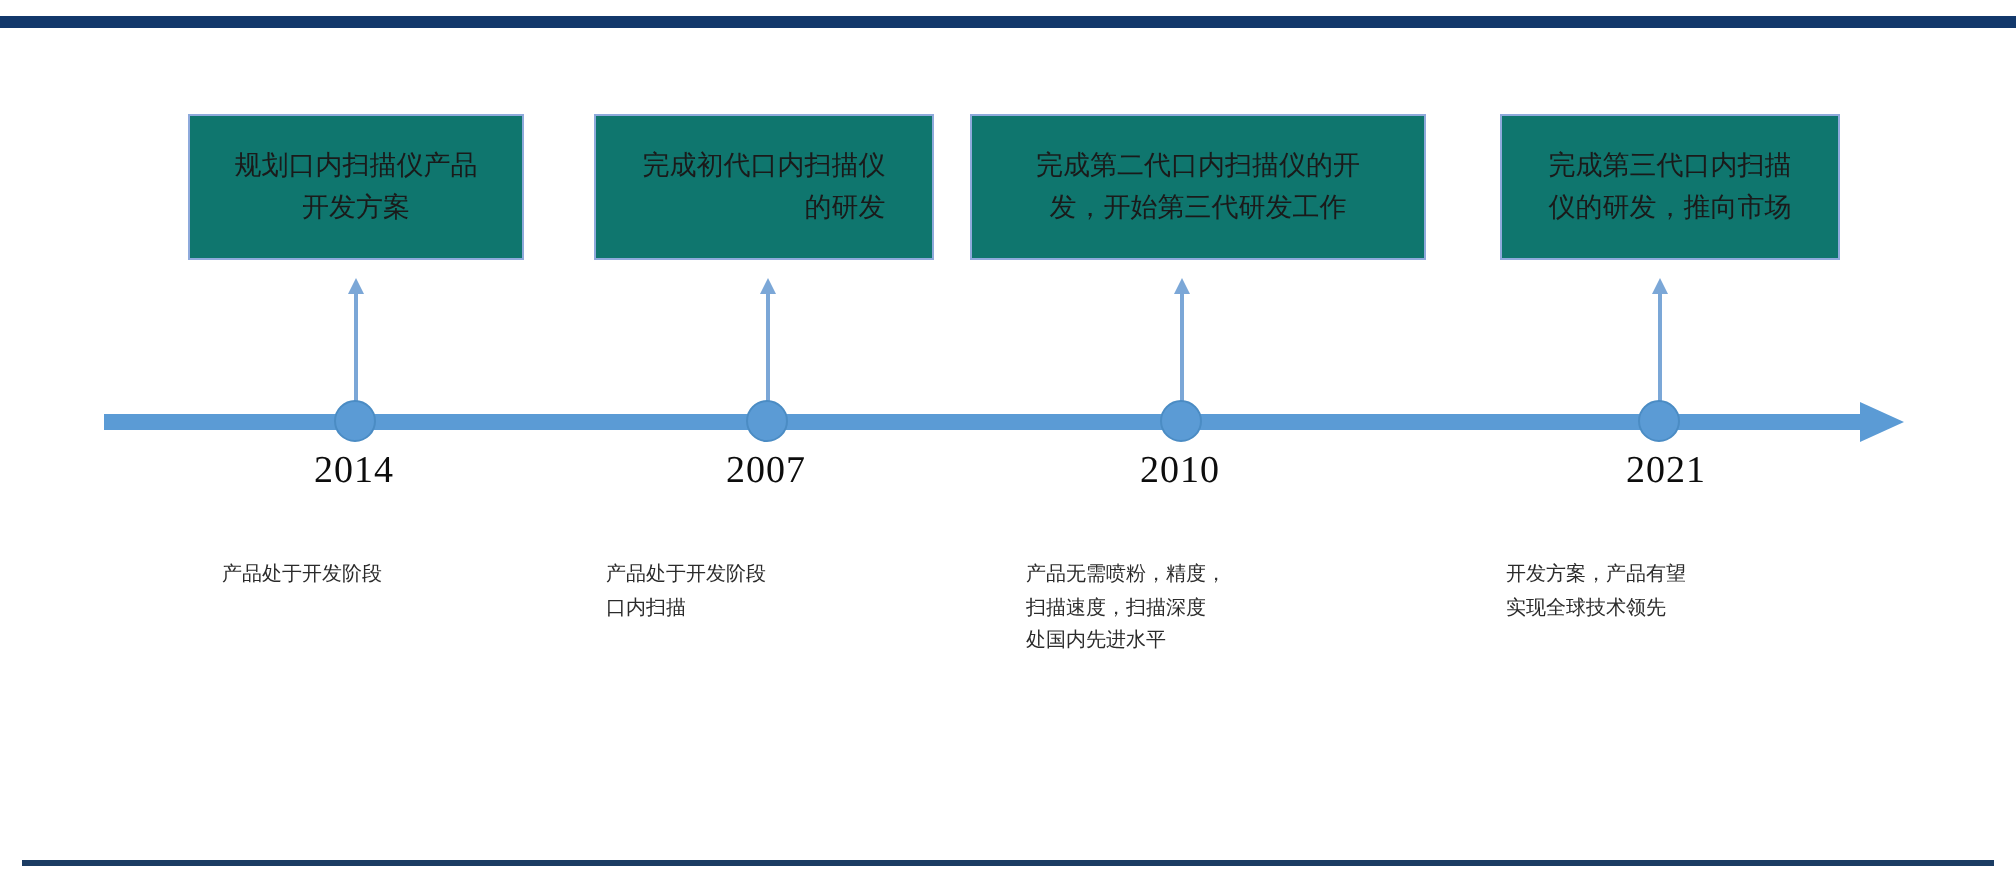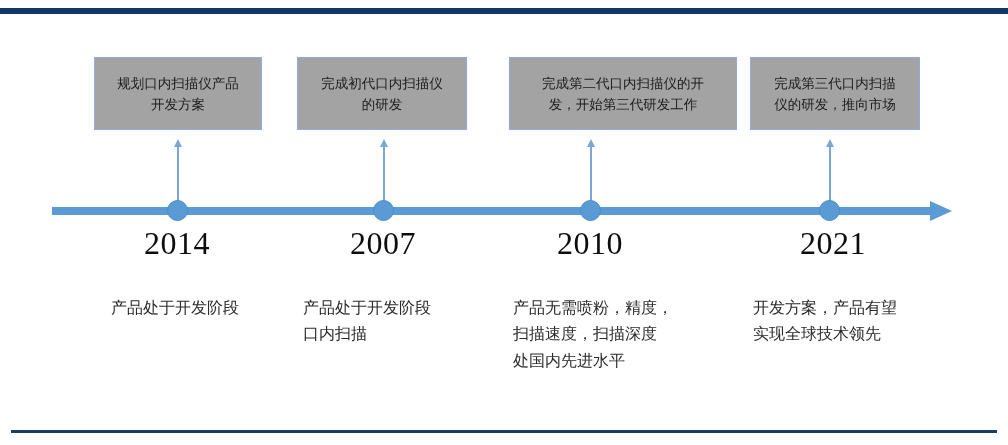--- a/index.html
+++ b/index.html
@@ -68,21 +68,21 @@
     position: absolute;
     top: 0;
     height: 445px;
   }
 
   
   .event-box {
     position: absolute;
     top: 57px;
     box-sizing: border-box;
-    background: #a3a3a3;
+    background: #0f766e;
     border: 1px solid #8faadc;
     display: flex;
     align-items: center;
     justify-content: center;
     text-align: center;
   }
   .event-box-text {
     font-size: 13.5px;
     line-height: 1.55;
     color: #1a1a1a;
@@ -120,30 +120,30 @@
     border: 1px solid #4b8cc4;
     box-sizing: border-box;
   }
 
   
   .year-label {
     position: absolute;
     top: 225px;
     text-align: center;
     font-family: "Liberation Serif", "DejaVu Serif", serif;
-    font-size: 32px;
+    font-size: 19px;
     color: #0d0d0d;
     letter-spacing: 0.5px;
   }
 
   
   .caption {
     position: absolute;
-    top: 295px;
-    font-size: 16px;
+    top: 280px;
+    font-size: 10px;
     line-height: 1.65;
     color: #2b2b2b;
     white-space: pre-line;
     font-family: "DejaVu Sans", "Liberation Sans", sans-serif;
   }
 </style>
 </head>
 <body>
 
 <div class="top-rule"></div>
@@ -159,34 +159,34 @@
 开发方案</span>
     </div>
     <div class="stem-arrow" style="left:174px;"></div>
     <div class="stem" style="left:177px;"></div>
     <div class="node-dot" style="left:167px;"></div>
     <div class="year-label" style="left:117px; width:120px;">2014</div>
     <div class="caption" style="left:111px; width:190px;">产品处于开发阶段</div>
   </div>
 
   <div class="milestone">
-    <div class="event-box" style="left:297px; width:170px; height:73px;">
+    <div class="event-box" style="left:297px; width:170px; height:73px;text-align:right;">
       <span class="event-box-text">完成初代口内扫描仪
 的研发</span>
     </div>
     <div class="stem-arrow" style="left:380px;"></div>
     <div class="stem" style="left:383px;"></div>
     <div class="node-dot" style="left:373px;"></div>
     <div class="year-label" style="left:323px; width:120px;">2007</div>
     <div class="caption" style="left:303px; width:200px;">产品处于开发阶段
 口内扫描</div>
   </div>
 
   <div class="milestone">
-    <div class="event-box" style="left:485px; width:228px; height:73px;margin-left:24px;">
+    <div class="event-box" style="left:485px; width:228px; height:73px;">
       <span class="event-box-text">完成第二代口内扫描仪的开
 发，开始第三代研发工作</span>
     </div>
     <div class="stem-arrow" style="left:587px;"></div>
     <div class="stem" style="left:590px;"></div>
     <div class="node-dot" style="left:580px;"></div>
     <div class="year-label" style="left:530px; width:120px;">2010</div>
     <div class="caption" style="left:513px; width:210px;">产品无需喷粉，精度，
 扫描速度，扫描深度
 处国内先进水平</div>

